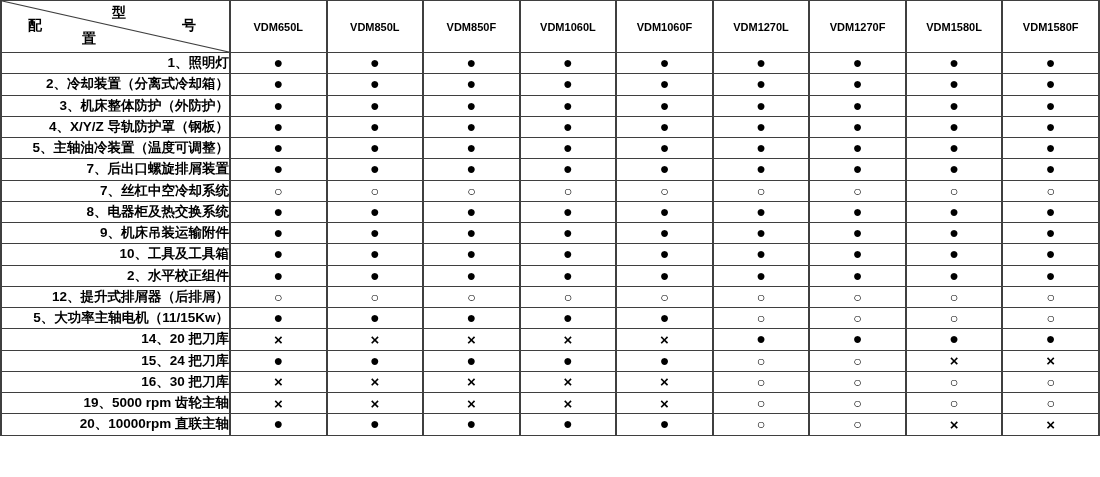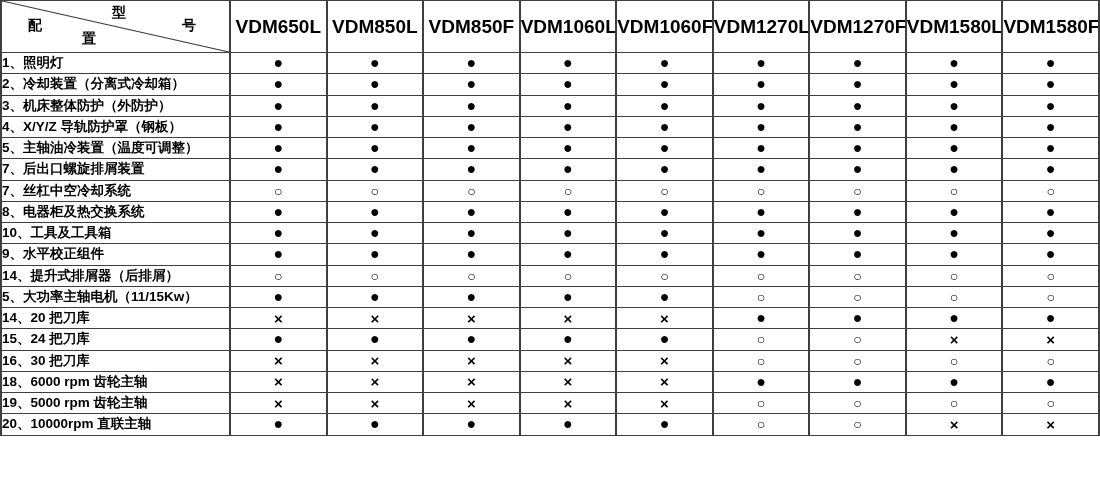--- a/index.html
+++ b/index.html
@@ -35,29 +35,30 @@
     position: absolute;
     font-size: 14px;
     font-weight: bold;
     line-height: 1;
   }
   .c-xing { left: 110px; top: 4px; }
   .c-hao  { left: 180px; top: 17px; }
   .c-pei  { left: 26px;  top: 17px; }
   .c-zhi  { left: 80px;  top: 30px; }
   th.model {
-    font-size: 19px;
+    font-size: 11px;
     font-weight: bold;
     white-space: nowrap;
   }
   tbody tr { height: 21.25px; }
   td.label {
     font-size: 13.5px;
     font-weight: bold;
-    text-align: left;
+    text-align: right;
+    padding-left: 6px;
     white-space: nowrap;
   }
   td.sym {
     text-align: center;
     line-height: 1;
     vertical-align: middle;
   }
   td.sym.full { font-size: 16px; }
   td.sym.open { font-size: 14px; }
   td.sym.x    { font-size: 15px; font-weight: bold; }
@@ -181,45 +182,57 @@
         <td class="sym full">●</td>
         <td class="sym full">●</td>
         <td class="sym full">●</td>
         <td class="sym full">●</td>
         <td class="sym full">●</td>
         <td class="sym full">●</td>
         <td class="sym full">●</td>
         <td class="sym full">●</td>
       </tr>
       <tr>
+        <td class="label">9、机床吊装运输附件</td>
+        <td class="sym full">●</td>
+        <td class="sym full">●</td>
+        <td class="sym full">●</td>
+        <td class="sym full">●</td>
+        <td class="sym full">●</td>
+        <td class="sym full">●</td>
+        <td class="sym full">●</td>
+        <td class="sym full">●</td>
+        <td class="sym full">●</td>
+      </tr>
+      <tr>
         <td class="label">10、工具及工具箱</td>
         <td class="sym full">●</td>
         <td class="sym full">●</td>
         <td class="sym full">●</td>
         <td class="sym full">●</td>
         <td class="sym full">●</td>
         <td class="sym full">●</td>
         <td class="sym full">●</td>
         <td class="sym full">●</td>
         <td class="sym full">●</td>
       </tr>
       <tr>
-        <td class="label">9、水平校正组件</td>
-        <td class="sym full">●</td>
-        <td class="sym full">●</td>
-        <td class="sym full">●</td>
-        <td class="sym full">●</td>
-        <td class="sym full">●</td>
-        <td class="sym full">●</td>
-        <td class="sym full">●</td>
-        <td class="sym full">●</td>
-        <td class="sym full">●</td>
-      </tr>
-      <tr>
-        <td class="label">14、提升式排屑器（后排屑）</td>
+        <td class="label">2、水平校正组件</td>
+        <td class="sym full">●</td>
+        <td class="sym full">●</td>
+        <td class="sym full">●</td>
+        <td class="sym full">●</td>
+        <td class="sym full">●</td>
+        <td class="sym full">●</td>
+        <td class="sym full">●</td>
+        <td class="sym full">●</td>
+        <td class="sym full">●</td>
+      </tr>
+      <tr>
+        <td class="label">12、提升式排屑器（后排屑）</td>
         <td class="sym open">○</td>
         <td class="sym open">○</td>
         <td class="sym open">○</td>
         <td class="sym open">○</td>
         <td class="sym open">○</td>
         <td class="sym open">○</td>
         <td class="sym open">○</td>
         <td class="sym open">○</td>
         <td class="sym open">○</td>
       </tr>
@@ -263,32 +276,20 @@
         <td class="label">16、30 把刀库</td>
         <td class="sym x">×</td>
         <td class="sym x">×</td>
         <td class="sym x">×</td>
         <td class="sym x">×</td>
         <td class="sym x">×</td>
         <td class="sym open">○</td>
         <td class="sym open">○</td>
         <td class="sym open">○</td>
         <td class="sym open">○</td>
-      </tr>
-      <tr>
-        <td class="label">18、6000 rpm 齿轮主轴</td>
-        <td class="sym x">×</td>
-        <td class="sym x">×</td>
-        <td class="sym x">×</td>
-        <td class="sym x">×</td>
-        <td class="sym x">×</td>
-        <td class="sym full">●</td>
-        <td class="sym full">●</td>
-        <td class="sym full">●</td>
-        <td class="sym full">●</td>
       </tr>
       <tr>
         <td class="label">19、5000 rpm 齿轮主轴</td>
         <td class="sym x">×</td>
         <td class="sym x">×</td>
         <td class="sym x">×</td>
         <td class="sym x">×</td>
         <td class="sym x">×</td>
         <td class="sym open">○</td>
         <td class="sym open">○</td>

